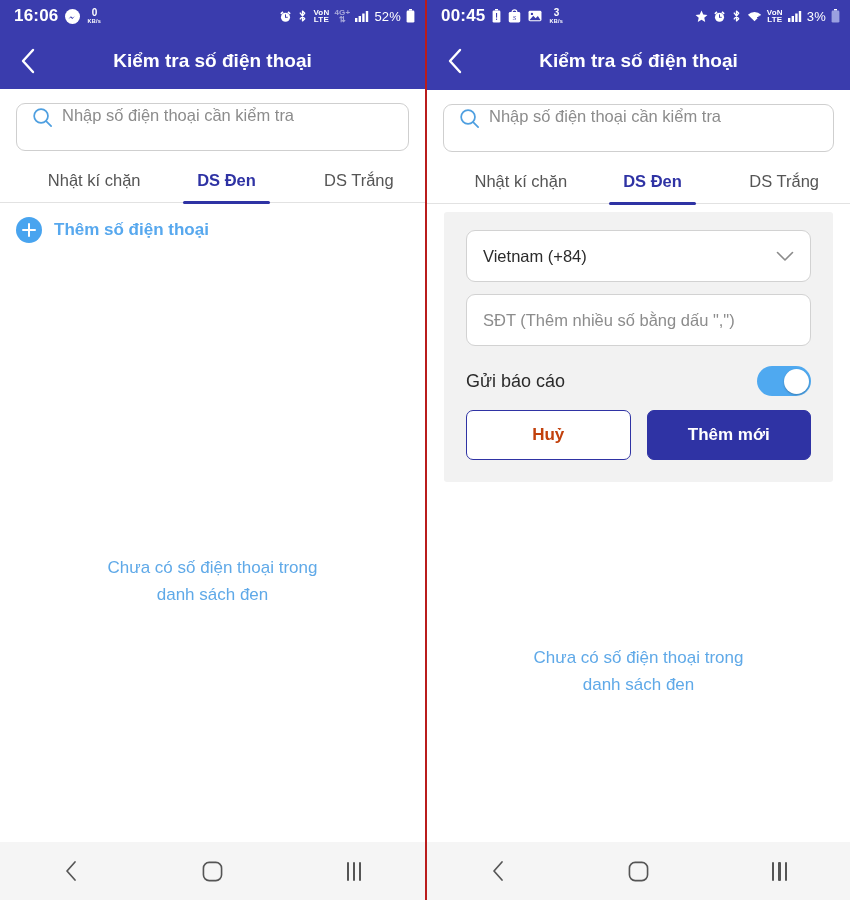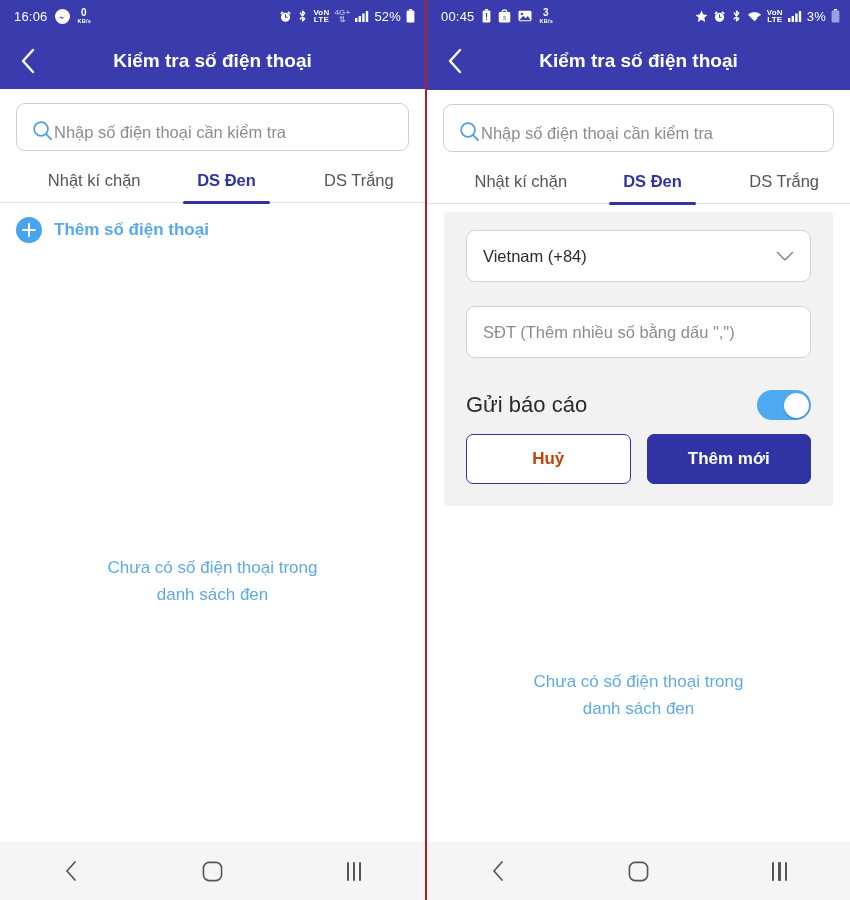--- a/index.html
+++ b/index.html
@@ -25,21 +25,21 @@
     background: #3a3cad;
     color: #ffffff;
     display: flex; align-items: center;
     padding: 0 10px 0 14px;
     font-size: 15px;
     letter-spacing: 0.2px;
     flex: none;
   }
   .sb-left { display: flex; align-items: center; gap: 7px; }
   .sb-right { display: flex; align-items: center; gap: 5px; margin-left: auto; }
-  .sb-time { font-size: 13px; font-weight: 400; }
+  .sb-time { font-size: 17px; font-weight: 700; }
   .sb-ico { display: inline-flex; align-items: center; justify-content: center; }
   .sb-ico svg { display: block; }
   .netspeed { display: flex; flex-direction: column; align-items: center; line-height: 1; }
   .netspeed .n { font-size: 10px; font-weight: 700; }
   .netspeed .u { font-size: 6px; font-weight: 700; transform: scale(.92); }
   .sb-txtico { font-size: 8px; font-weight: 700; line-height: 7px; text-align: center; }
   .sb-batt { font-size: 13px; }
 
   
   .appbar {
@@ -63,23 +63,23 @@
     font-size: 19px; font-weight: 700;
     pointer-events: none;
   }
 
   
   .searchwrap { padding: 14px 16px 10px 16px; flex: none; }
   .searchbox {
     height: 48px;
     border: 1px solid #cfcfcf;
     border-radius: 9px;
-    display: flex; align-items: flex-end;
-    padding: 8px 14px;
-    gap: 0;
+    display: flex; align-items: flex-start;
+    padding: 2px 14px;
+    gap: 8px;
     background: #fff;
   }
   .search-icon svg { display: block; }
   .search-input {
     border: none; outline: none; background: transparent;
     font-family: "Liberation Sans", sans-serif;
     font-size: 16.5px; color: #333;
     width: 100%;
   }
   .search-input::placeholder { color: #8c8c8c; }
@@ -144,32 +144,32 @@
     padding: 18px 22px 22px 22px;
     flex: none;
   }
   .field {
     height: 52px;
     background: #fff;
     border: 1px solid #d2d2d2;
     border-radius: 9px;
     display: flex; align-items: center;
     padding: 0 16px;
-    margin-bottom: 24px;
+    margin-bottom: 12px;
   }
   .field .val { font-size: 16.5px; color: #2b2b2b; }
   .field .ph { font-size: 16.5px; color: #8e8e8e; }
   .field .chev { margin-left: auto; }
   .field .chev svg { display: block; }
 
   .togglerow {
     display: flex; align-items: center;
     padding: 8px 0 14px 0;
   }
-  .togglerow .tlabel { font-size: 22px; color: #2b2b2b; }
+  .togglerow .tlabel { font-size: 18px; color: #2b2b2b; }
   .switch {
     margin-left: auto;
     width: 54px; height: 30px;
     border-radius: 15px;
     background: #4fa9f0;
     position: relative;
     cursor: pointer;
   }
   .switch .knob {
     position: absolute; top: 2.5px; right: 2.5px;

